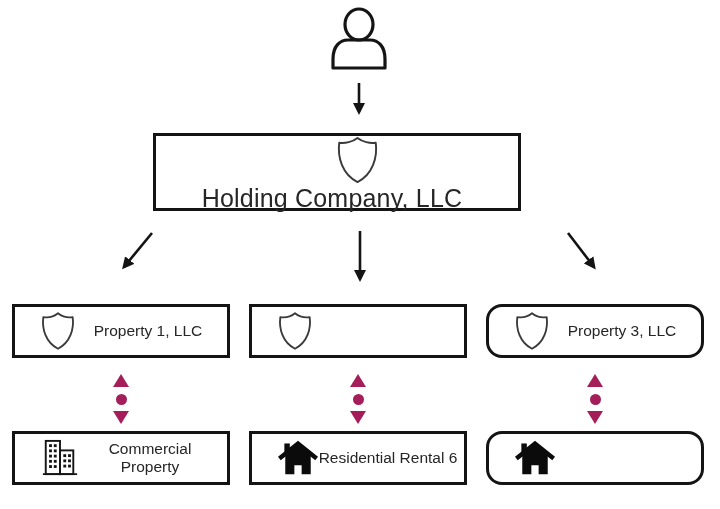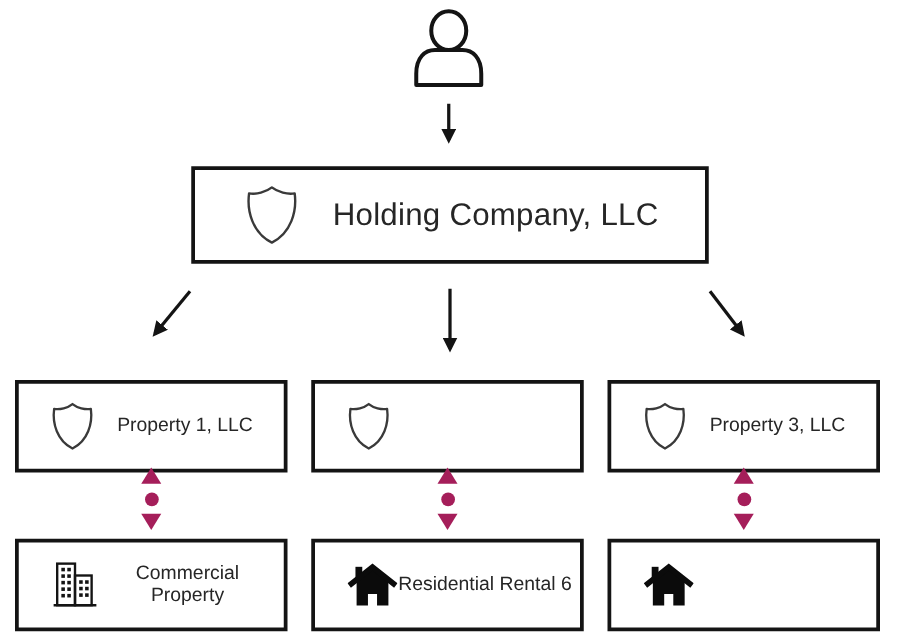--- a/index.html
+++ b/index.html
@@ -19,39 +19,39 @@
   .box {
     position: absolute;
     box-sizing: border-box;
     background: #ffffff;
     border: 3px solid #141414;
     display: flex;
     align-items: center;
   }
   .holding-box {
     left: 153px; top: 133px;
-    width: 414px; height: 78px;
+    width: 368px; height: 78px; flex-direction: column;
   }
   .holding-box .icon { margin-left: 40px; flex: 0 0 auto; }
   .holding-box .label {
     flex: 1;
     text-align: center;
     font-size: 25px;
     color: #262626;
     padding-right: 10px;
     letter-spacing: 0.2px;
   }
   .small-box {
-    width: 218px; height: 74px;
+    width: 218px; height: 54px;
   }
   .llc-row { top: 304px; }
   .asset-row { top: 431px; }
   .pos-col-1 { left: 12px; }
   .pos-col-2 { left: 249px; }
-  .pos-col-3 { left: 486px; }
+  .pos-col-3 { left: 486px; border-radius: 16px; }
   .small-box .icon { margin-left: 26px; flex: 0 0 auto; }
   .small-box .label {
     flex: 1;
     text-align: center;
     font-size: 15.5px;
     color: #262626;
     padding-right: 6px;
   }
   .connector {
     position: absolute;

